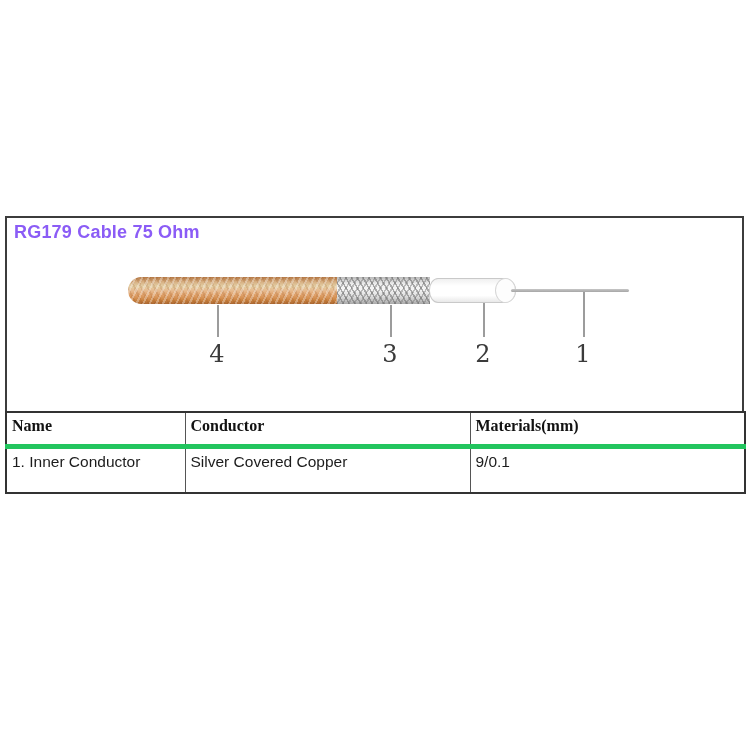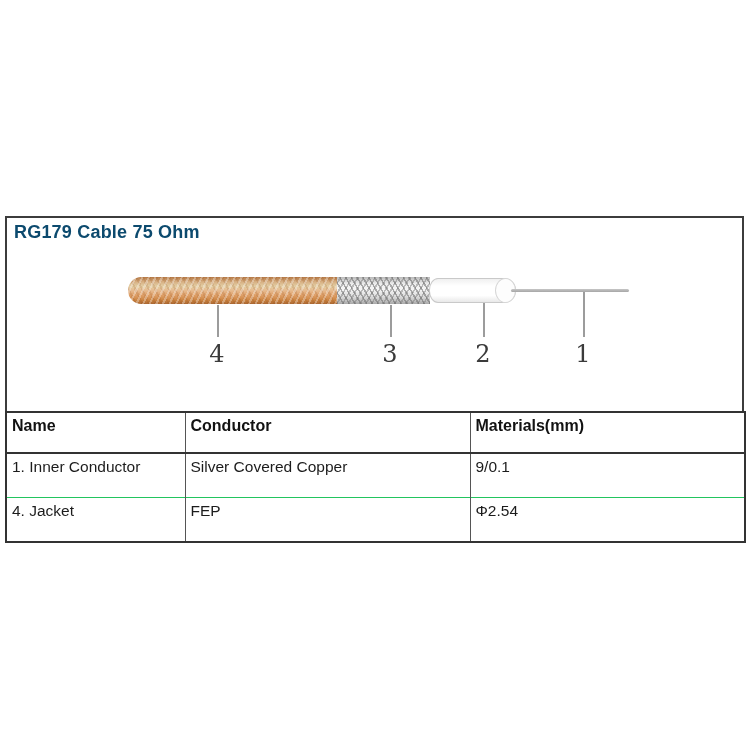--- a/index.html
+++ b/index.html
@@ -8,21 +8,21 @@
     font-family:"Liberation Sans",sans-serif;
   }
   
   .frame{
     position:absolute;left:5px;top:216px;width:739px;height:195px;
     box-sizing:border-box;
     border:2px solid #3c3c3c;border-bottom:none;background:#ffffff;
   }
   .title{
     position:absolute;left:7px;top:4px;
-    font-size:18px;font-weight:bold;color:#0c4a6e;letter-spacing:.2px;
+    font-size:18px;font-weight:bold;color:#8b5cf6;letter-spacing:.2px;
   }
   
   .jacket{
     position:absolute;left:128px;top:277px;width:210px;height:27px;
     border-radius:13.5px 0 0 13.5px;
     background:
       repeating-linear-gradient(115deg, rgba(255,255,255,.30) 0 2px, rgba(255,255,255,0) 2px 6px),
       repeating-linear-gradient(65deg, rgba(140,70,20,.15) 0 2px, rgba(255,255,255,0) 2px 6px),
       linear-gradient(#b57844 0%,#d7b083 18%,#e3cda3 34%,#e6b88c 52%,#dc9b62 70%,#c8813f 88%,#a96631 100%);
   }
@@ -59,27 +59,27 @@
   .n4{left:205px;} .n3{left:378px;} .n2{left:471px;} .n1{left:571px;}
   
   table.spec{
     position:absolute;left:5px;top:411px;width:739px;
     border-collapse:collapse;table-layout:fixed;background:#ffffff;
     font-size:15.5px;color:#1c1c1c;
   }
   table.spec{border:2px solid #333333;}
   .spec col.c1{width:179px;} .spec col.c2{width:285px;} .spec col.c3{width:275px;}
   .spec th{
-    height:24px;text-align:left;font-weight:bold;padding:1px 4px 14px 5px;
+    height:24px;text-align:left;font-weight:bold;padding:1px 4px 6px 5px;
     border-bottom:2px solid #333333;border-left:1px solid #555555;
-    font-size:16px;color:#121212;
+    font-size:16px;color:#121212;font-family:Liberation Serif, serif;
   }
   .spec td{
     height:24px;padding:1px 4px 18px 5px;vertical-align:middle;
-    border-top:1px solid #22c55e;border-left:1px solid #555555;
+    border-top:5px solid #22c55e;border-left:1px solid #555555;
   }
   .spec th:first-child,.spec td:first-child{border-left:none;}
 </style>
 </head>
 <body>
 
 <div class="canvas">
 
   <div class="frame">
     <div class="title">RG179 Cable 75 Ohm</div>
@@ -116,21 +116,16 @@
         <th>Conductor</th>
         <th>Materials(mm)</th>
       </tr>
     </thead>
     <tbody>
       <tr>
         <td>1. Inner Conductor</td>
         <td>Silver Covered Copper</td>
         <td>9/0.1</td>
       </tr>
-      <tr>
-        <td>4. Jacket</td>
-        <td>FEP</td>
-        <td>Φ2.54</td>
-      </tr>
     </tbody>
   </table>
 
 </div>
 
 </body></html>

